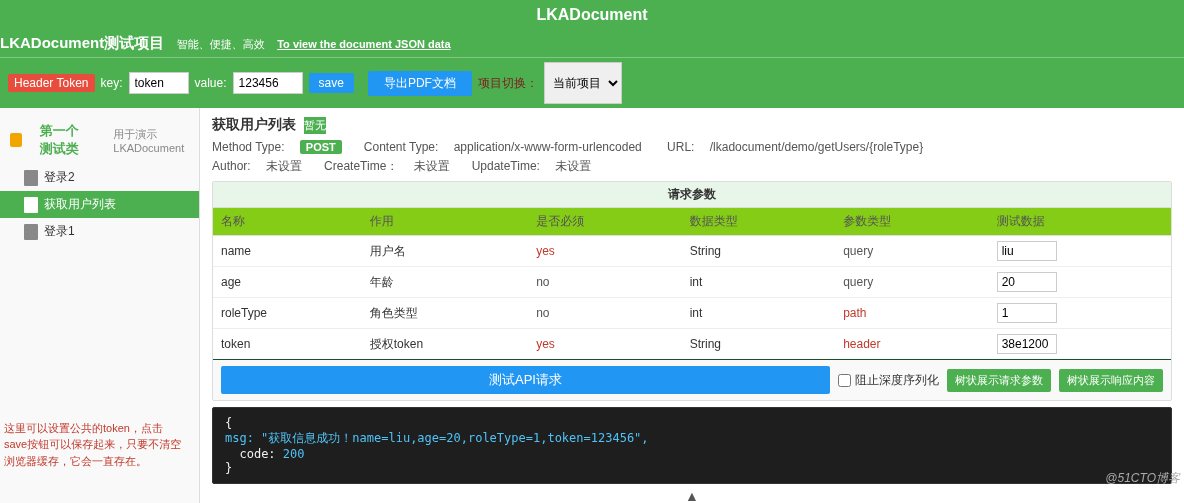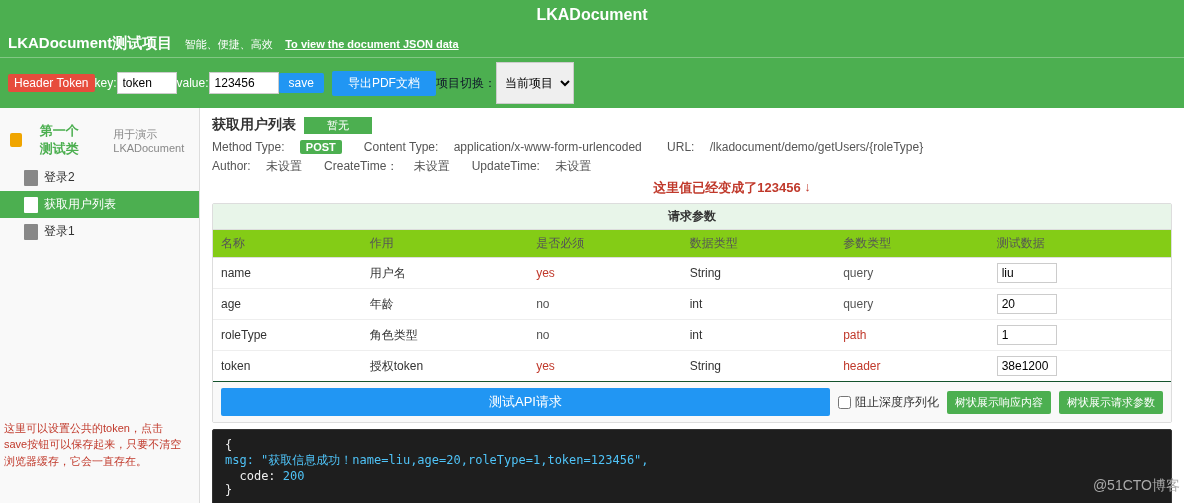--- a/index.html
+++ b/index.html
@@ -11,21 +11,21 @@
       text-align: center;
       color: white;
       font-size: 16px;
       font-weight: bold;
       padding: 6px 0;
     }
 
     
     #header-bar {
       background: #4CAF50;
-      padding: 4px 8px;
+      padding: 4px 0;
       display: flex;
       align-items: center;
       gap: 8px;
     }
     #header-bar .title-section {
       display: flex;
       flex-direction: column;
       margin-right: 16px;
     }
     #header-bar .title-section .main-title {
@@ -39,21 +39,21 @@
       text-decoration: underline;
       cursor: pointer;
     }
 
     
     #token-row {
       background: #4CAF50;
       padding: 4px 8px;
       display: flex;
       align-items: center;
-      gap: 0;
+      gap: 6px;
       border-top: 1px solid rgba(255,255,255,0.3);
     }
     #token-row label {
       color: white;
       font-size: 12px;
       background: #e74c3c;
       padding: 2px 6px;
       border-radius: 2px;
     }
     #token-row .token-key-input, #token-row .token-value-input {
@@ -291,24 +291,25 @@
     .scroll-down-arrow {
       text-align: center;
       color: #555;
       font-size: 14px;
       padding: 4px 0;
     }
 
     
     #watermark {
       position: fixed;
-      bottom: 8px;
+      bottom: 16px;
       right: 4px;
       color: #aaa;
-      font-size: 14px;
+      font-size: 12px;
+      font-style: italic;
     }
 
     .red-arrow-annotation {
       display: flex;
       justify-content: center;
       align-items: flex-start;
       color: #c0392b;
       font-size: 13px;
       font-weight: bold;
       margin: 2px 0 2px 80px;
@@ -334,21 +335,21 @@
 </div>
 
 <div id="token-row">
   <label>Header Token</label>
   <span style="color:white; font-size:12px;">key:</span>
   <input class="token-key-input" type="text" value="token" style="">
   <span style="color:white; font-size:12px;">value:</span>
   <input class="token-value-input" type="text" value="123456" style="">
   <button class="save-btn">save</button>
   <button class="export-btn">导出PDF文档</button>
-  <span style="color:#0f172a; font-size:12px;">项目切换：</span>
+  <span style="color:#7f1d1d; font-size:12px;">项目切换：</span>
   <select class="project-select">
     <option>当前项目</option>
   </select>
 </div>
 
 <div id="main-layout">
 
   <div id="sidebar">
     <div class="sidebar-group-header">
       <span class="folder-icon"></span>
@@ -373,21 +374,21 @@
 
     <div class="sidebar-callout">
       <span>这里可以设置公共的token，点击save按钮可以保存起来，只要不清空浏览器缓存，它会一直存在。</span>
     </div>
   </div>
 
   <div id="content">
 
     <div class="content-title">
       <span>获取用户列表</span>
-      <button style="background:#4CAF50; color:white; border:none; padding:1px 23px; border-radius:0; cursor:pointer; font-size:11px;">暂无</button>
+      <button style="background:#4CAF50; color:white; border:none; padding:1px 0; border-radius:0; cursor:pointer; font-size:11px;">暂无</button>
     </div>
 
     <div class="content-meta">
       <span>Method Type:</span>
       <span class="method-badge">POST</span>
       &nbsp;
       <span>Content Type:</span>
       <span>application/x-www-form-urlencoded</span>
       &nbsp;&nbsp;
       <span>URL:</span>
@@ -398,24 +399,20 @@
       <span>Author:</span>
       <span>未设置</span>
       &nbsp;
       <span>CreateTime：</span>
       <span>未设置</span>
       &nbsp;
       <span>UpdateTime:</span>
       <span>未设置</span>
     </div>
 
-    <div class="red-arrow-annotation">
-      <span>这里值已经变成了123456</span>
-      &nbsp;↓
-    </div>
 
     <div class="params-section">
       <div class="params-header">请求参数</div>
       <table class="params-table">
         <thead>
           <tr>
             <th>名称</th>
             <th>作用</th>
             <th>是否必须</th>
             <th>数据类型</th>
@@ -458,22 +455,22 @@
   </tr>
           </tbody>
       </table>
 
       <div class="test-btn-row">
         <button class="test-api-btn">测试API请求</button>
         <label class="checkbox-label">
           <input type="checkbox" style="">
           <span>阻止深度序列化</span>
         </label>
+        <button class="tree-btn">树状展示请求参数</button>
         <button class="tree-btn">树状展示响应内容</button>
-        <button class="tree-btn">树状展示请求参数</button>
       </div>
     </div>
 
     <div class="response-area">
       <div>{</div>
       <div>
         <span class="success">  msg: "获取信息成功！name=liu,age=20,roleType=1,token=123456",</span>
       </div>
       <div>
         &nbsp;&nbsp;<span>code: </span><span class="code-ok">200</span>

